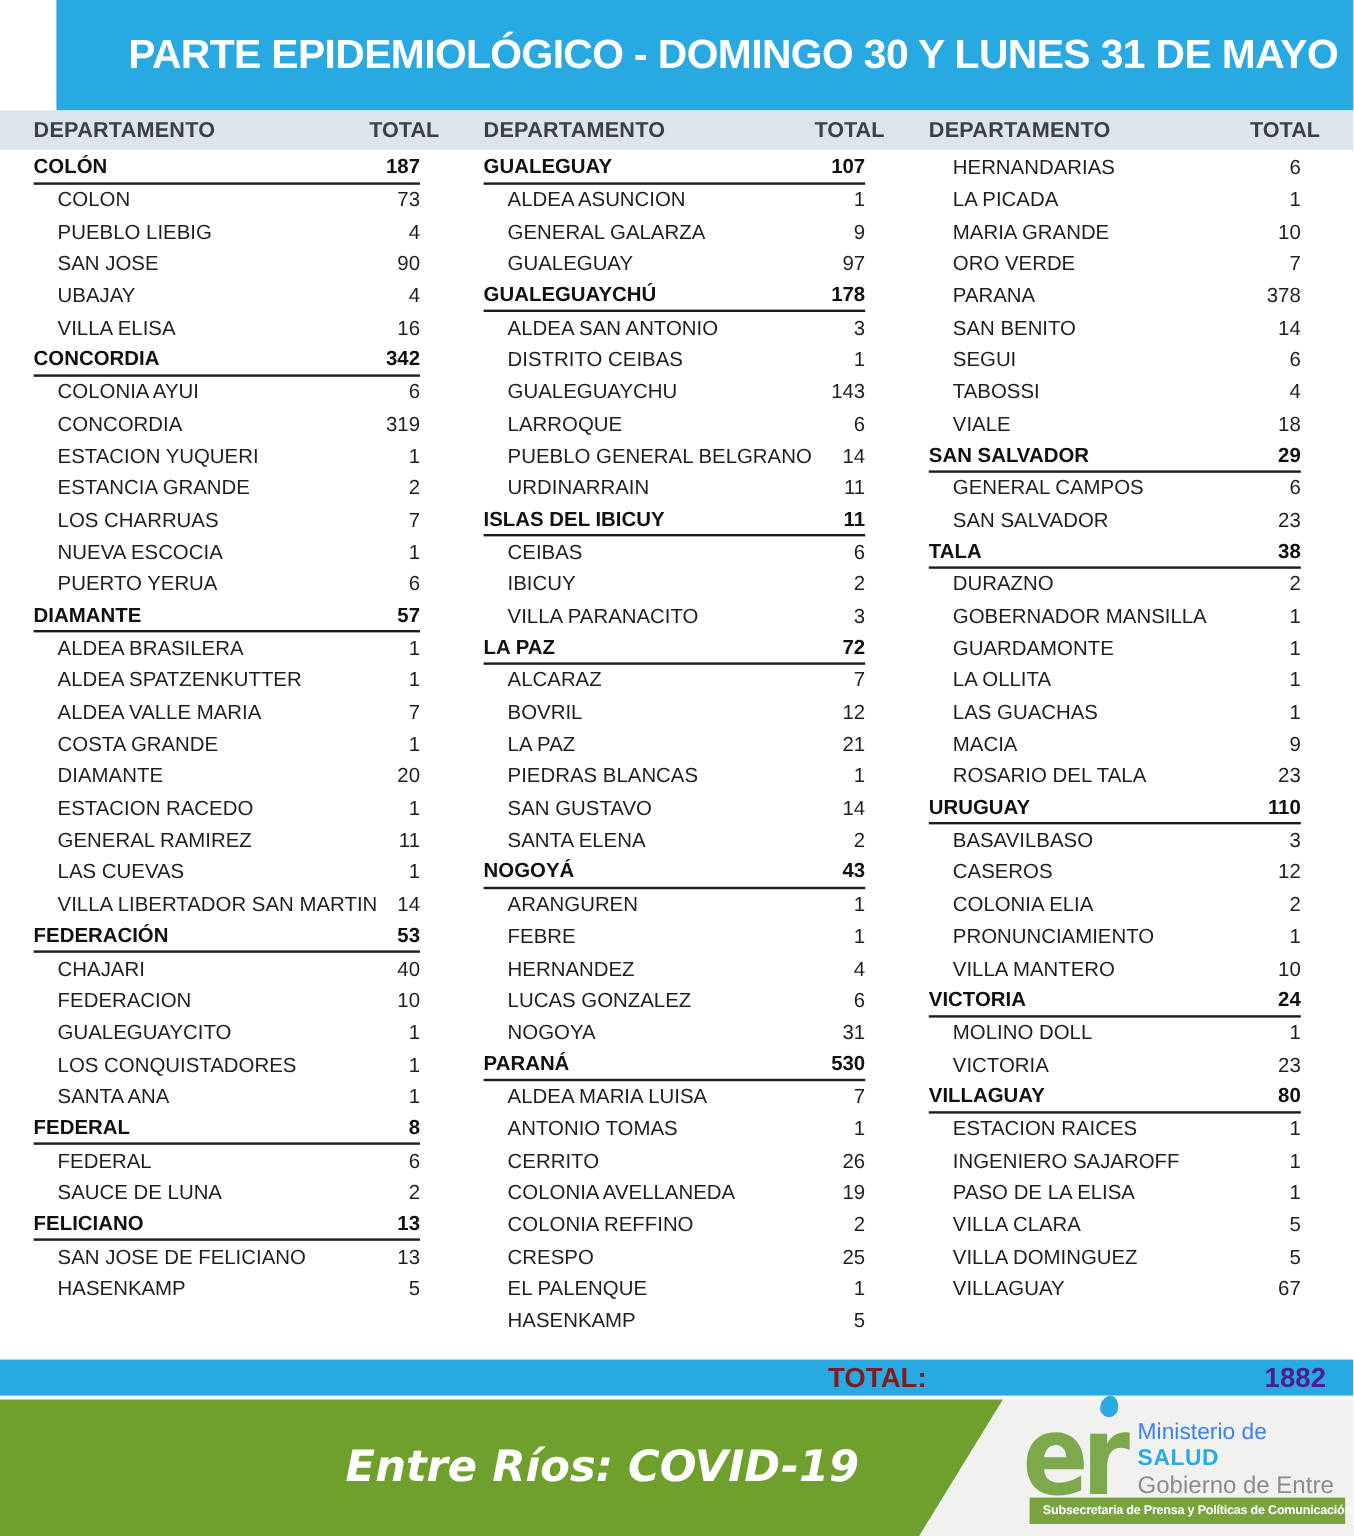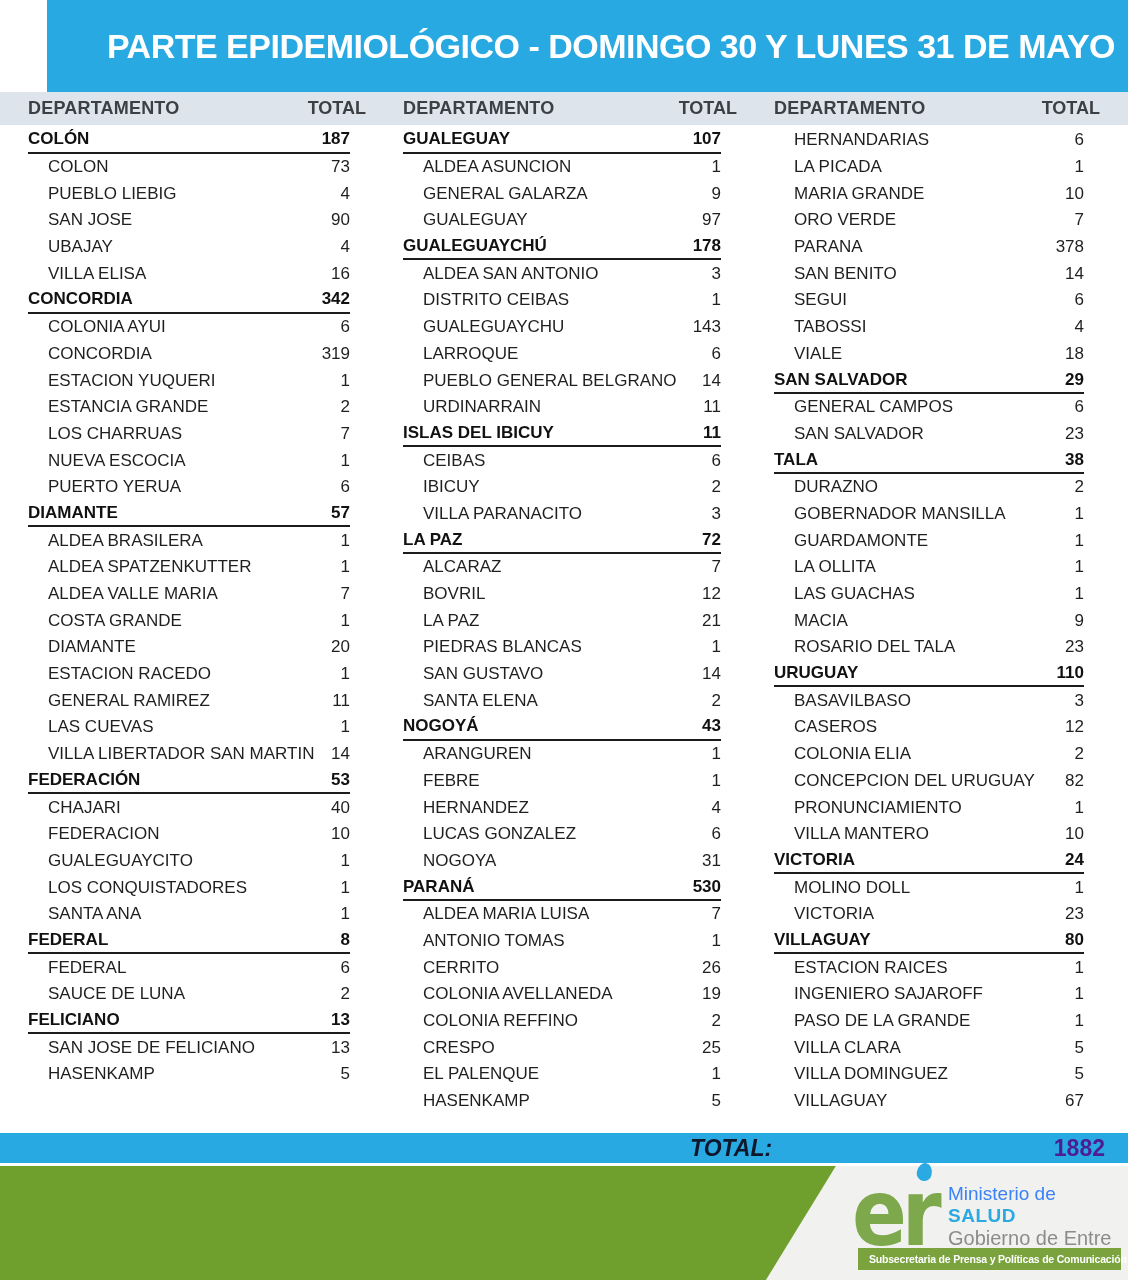--- a/index.html
+++ b/index.html
@@ -47,21 +47,21 @@
   .row.loc .nm { padding-left:20px; }
   .row .val { text-align:right; }
 
   
   .total-bar {
     position:absolute; top:1133px; left:0; width:1128px; height:30px;
     background:#29a9e2;
   }
   .total-bar .lbl {
     position:absolute; left:690px; top:0; line-height:30px;
-    color:#0f172a; font-weight:bold; font-size:23px;font-style:italic;
+    color:#7f1d1d; font-weight:bold; font-size:23px;
   }
   .total-bar .val {
     position:absolute; right:23px; top:0; line-height:30px;
     color:#4c1d95; font-weight:bold; font-size:23px;
   }
 
   
   .footer {
     position:absolute; top:1166px; left:0; width:1128px; height:114px;
     background:#f1f1ef;
@@ -510,24 +510,20 @@
           </div>
           <div class="row loc">
             <span class="nm">CASEROS</span>
             <span class="val">12</span>
           </div>
           <div class="row loc">
             <span class="nm">COLONIA ELIA</span>
             <span class="val">2</span>
           </div>
           <div class="row loc">
-            <span class="nm">CONCEPCION DEL URUGUAY</span>
-            <span class="val">82</span>
-          </div>
-          <div class="row loc">
             <span class="nm">PRONUNCIAMIENTO</span>
             <span class="val">1</span>
           </div>
           <div class="row loc">
             <span class="nm">VILLA MANTERO</span>
             <span class="val">10</span>
           </div>
           <div class="row dept">
             <span class="nm">VICTORIA</span>
             <span class="val">24</span>
@@ -546,21 +542,21 @@
           </div>
           <div class="row loc">
             <span class="nm">ESTACION RAICES</span>
             <span class="val">1</span>
           </div>
           <div class="row loc">
             <span class="nm">INGENIERO SAJAROFF</span>
             <span class="val">1</span>
           </div>
           <div class="row loc">
-            <span class="nm">PASO DE LA GRANDE</span>
+            <span class="nm">PASO DE LA ELISA</span>
             <span class="val">1</span>
           </div>
           <div class="row loc">
             <span class="nm">VILLA CLARA</span>
             <span class="val">5</span>
           </div>
           <div class="row loc">
             <span class="nm">VILLA DOMINGUEZ</span>
             <span class="val">5</span>
           </div>
@@ -572,20 +568,21 @@
       </div>
   </div>
 
   <div class="total-bar">
     <span class="lbl">TOTAL:</span>
     <span class="val">1882</span>
   </div>
 
   <div class="footer">
     <div class="green-shape"></div>
+    <div class="banner">Entre Ríos: COVID-19</div>
   </div>
   <div class="er-logo">er</div>
   <div class="er-drop"></div>
   <div class="ministry">
     <div class="l1">Ministerio de</div>
     <div class="l2">SALUD</div>
     <div class="l3">Gobierno de Entre Ríos</div>
   </div>
   <div class="subsec-bar">Subsecretaria de Prensa y Políticas de Comunicación</div>
 

